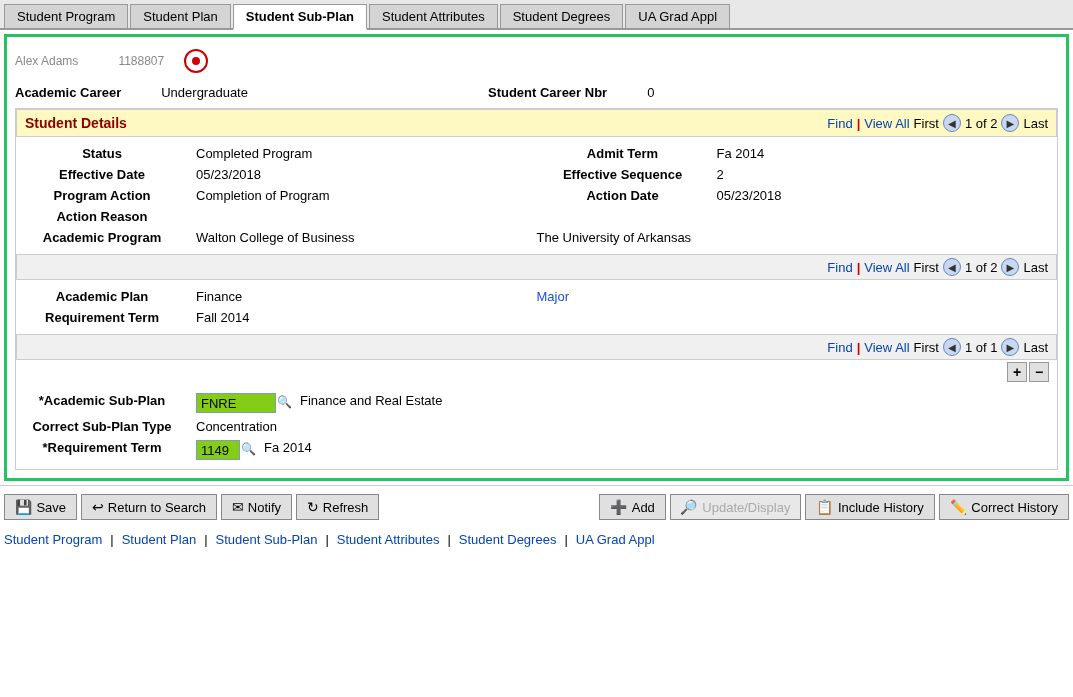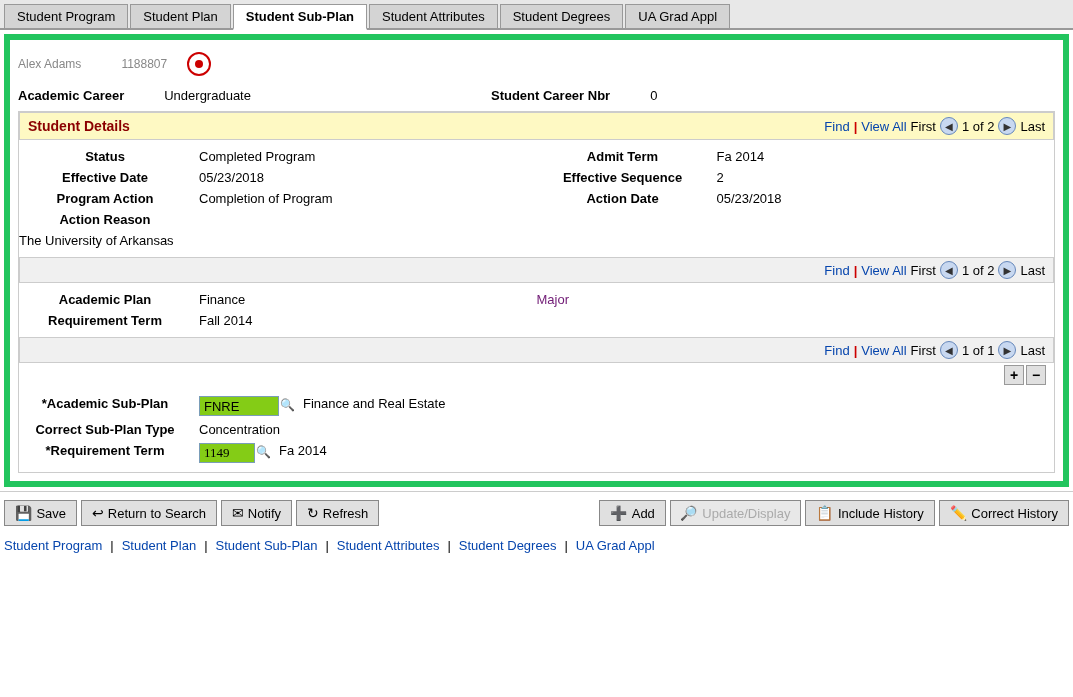--- a/index.html
+++ b/index.html
@@ -4,21 +4,21 @@
   <style>
     * { box-sizing: border-box; margin: 0; padding: 0; }
     body { font-family: Arial, sans-serif; font-size: 13px; background: #fff; color: #000; width: 1073px; }
 
     
     .top-tabs { display: flex; border-bottom: 2px solid #999; background: #e8e8e8; padding-top: 4px; padding-left: 4px; }
     .tab { padding: 4px 12px; border: 1px solid #999; border-bottom: none; background: #d4d4d4; cursor: pointer; margin-right: 2px; font-size: 13px; white-space: nowrap; }
     .tab.active { background: #fff; font-weight: bold; border-bottom: 2px solid #fff; margin-bottom: -2px; }
 
     
-    .main-content { border: 6px solid #22c55e; margin: 4px; padding: 8px; }
+    .main-content { border: 3px solid #22c55e; margin: 4px; padding: 8px; }
 
     
     .header-row { display: flex; align-items: center; padding: 4px 0 8px 0; }
     .header-name { color: #888; font-size: 12px; margin-right: 40px; }
     .header-id { color: #888; font-size: 12px; margin-right: 20px; }
     .header-icon { width: 24px; height: 24px; border: 2px solid #cc0000; border-radius: 50%; display: flex; align-items: center; justify-content: center; cursor: pointer; }
     .header-icon-inner { width: 8px; height: 8px; background: #cc0000; border-radius: 50%; }
 
     
     .career-row { display: flex; align-items: center; padding: 4px 0 8px 0; gap: 40px; }
@@ -33,21 +33,21 @@
     .nav-link { color: #0645ad; text-decoration: none; cursor: pointer; }
     .nav-sep { color: #cc0000; font-weight: bold; }
     .nav-btn { width: 18px; height: 18px; border-radius: 50%; background: #c8d8f0; border: 1px solid #6688bb; display: inline-flex; align-items: center; justify-content: center; cursor: pointer; font-size: 10px; color: #333; }
     .nav-pages { font-size: 13px; }
 
     
     .form-area { padding: 6px 0; }
     .form-row { display: flex; padding: 3px 0; }
     .form-label { font-weight: bold; font-size: 13px; min-width: 180px; text-align: center; padding-right: 8px; }
     .form-value { font-size: 13px; color: #000; }
-    .form-value-blue { font-size: 13px; color: #701a75; }
+    .form-value-blue { font-size: 13px; color: #1d4ed8; }
     .col-left { flex: 1; display: flex; }
     .col-right { flex: 1; display: flex; }
 
     
     .sub-nav-row { background: #f0f0f0; border: 1px solid #ccc; display: flex; align-items: center; justify-content: flex-end; padding: 3px 8px; gap: 4px; }
 
     
     .input-field { border: 1px solid #7a9db8; padding: 1px 4px; font-size: 13px; background: #84cc16; height: 20px; }
     .input-small { width: 80px; }
     .input-medium { width: 100px; }
@@ -154,20 +154,24 @@
       </div>
 
       <div class="form-row">
         <div class="col-left">
           <span class="form-label">Action Reason</span>
           <span class="form-value"></span>
         </div>
       </div>
 
       <div class="form-row">
+        <div class="col-left">
+          <span class="form-label">Academic Program</span>
+          <span class="form-value">Walton College of Business</span>
+        </div>
         <div class="col-right">
           <span class="form-value" style="margin-top:0;">The University of Arkansas</span>
         </div>
       </div>
     </div>
 
     <div class="sub-nav-row">
       <a class="nav-link">Find</a>
       <span class="nav-sep">|</span>
       <a class="nav-link">View All</a>
@@ -216,21 +220,21 @@
         <input class="input-field input-small" type="text" value="FNRE" style="">
         <span class="search-icon">🔍</span>
         <span class="form-value" style="margin-left:6px;">Finance and Real Estate</span>
       </div>
       <div class="form-row">
         <span class="form-label">Correct Sub-Plan Type</span>
         <span class="form-value">Concentration</span>
       </div>
       <div class="form-row">
         <span class="form-label">*Requirement Term</span>
-        <input class="input-field" style="width: 56px; font-family: Liberation Serif, serif;" type="text" value="1149">
+        <input class="input-field" style="width: 44px;" type="text" value="1149">
         <span class="search-icon">🔍</span>
         <span class="form-value" style="margin-left:6px;">Fa 2014</span>
       </div>
     </div>
   </div>
 
 </div>
 
 <div class="bottom-toolbar">
   <div class="toolbar-group">

